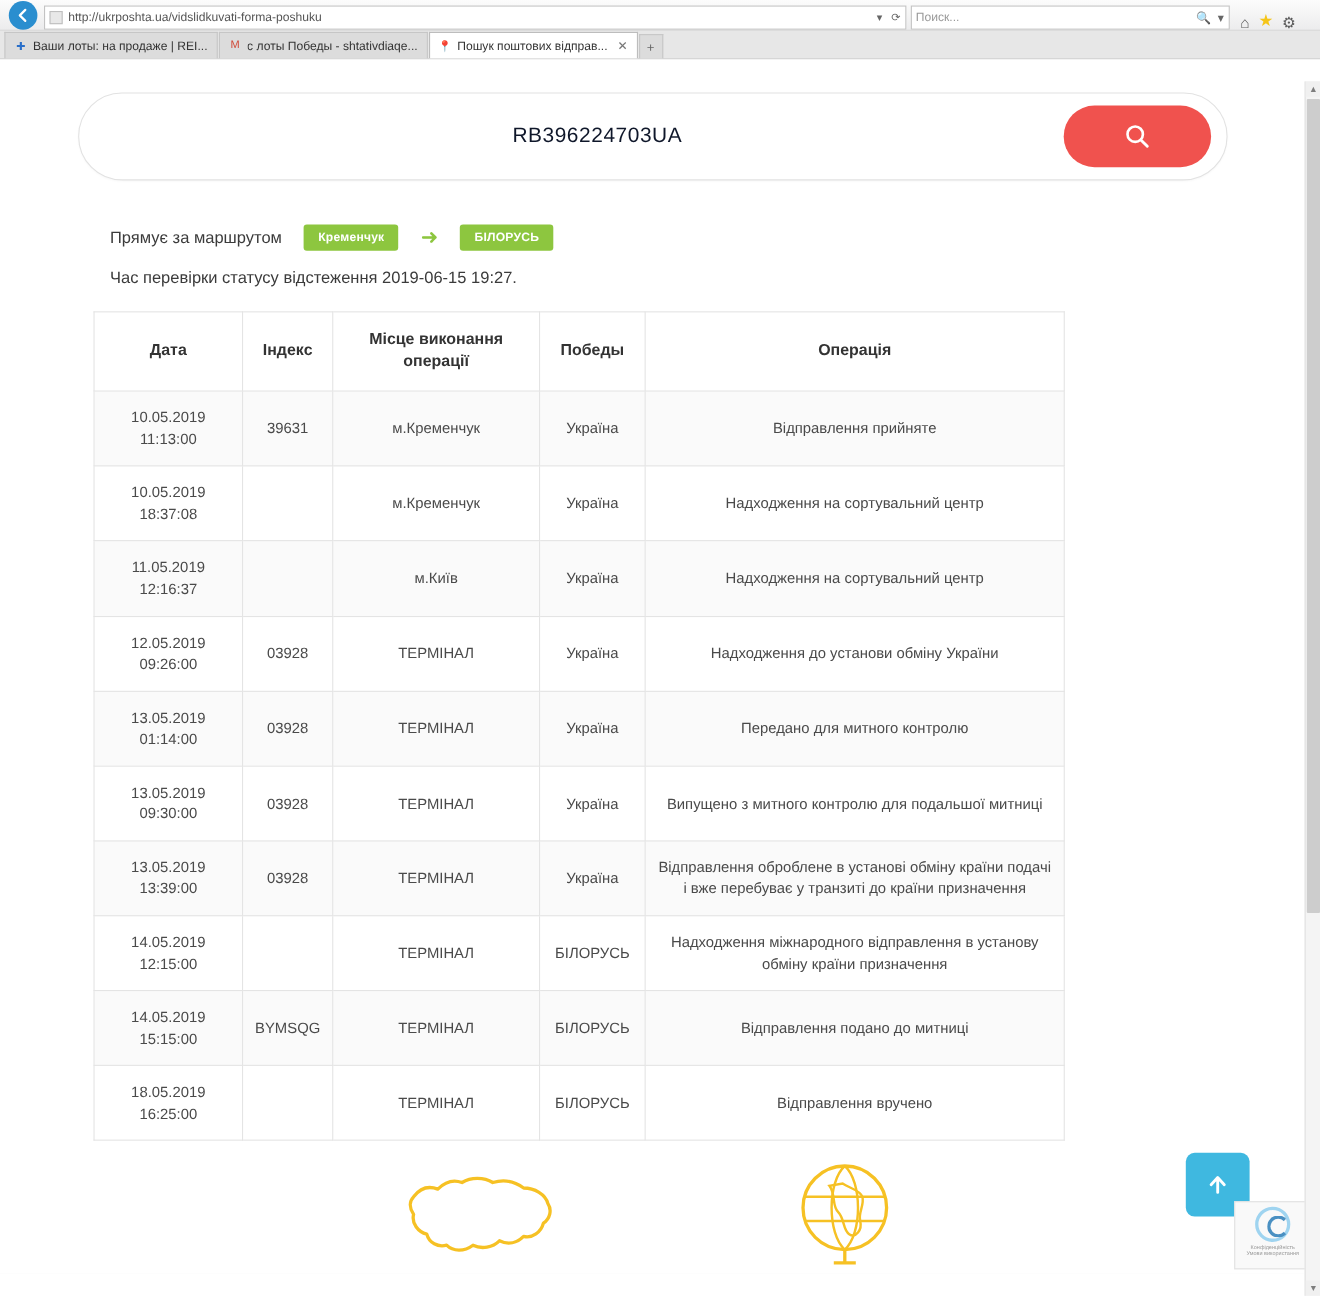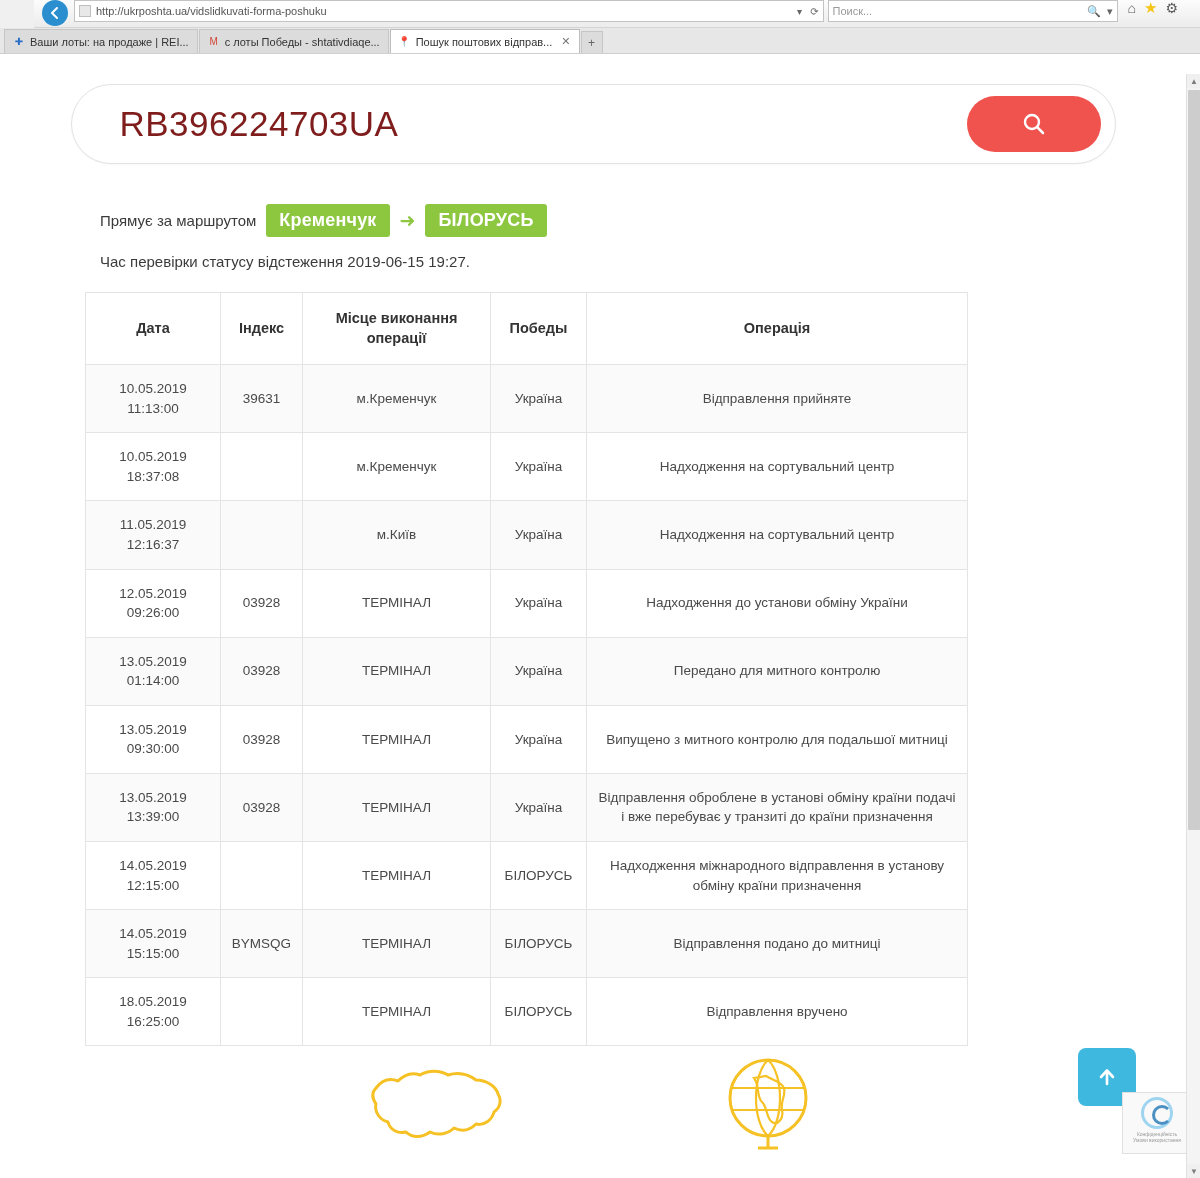--- a/index.html
+++ b/index.html
@@ -14,24 +14,23 @@
   
   .browser {
     width: 1200px;
     background: #f0f0f0;
   }
   .chrome-bar {
     height: 28px;
     background: linear-gradient(#fcfcfc, #ececed);
     border-bottom: 1px solid #d5d5d5;
     display: flex;
-    align-items: flex-start;
+    align-items: flex-end;
     padding: 0 8px;
     gap: 4px;
-    margin-left: 34px;
   }
   .nav-back {
     width: 26px; height: 26px;
     border-radius: 50%;
     background: #2a8ecf;
     color: #fff;
     display: flex; align-items: center; justify-content: center;
     font-size: 15px;
     flex: none;
     margin-right: 2px;
@@ -154,47 +153,48 @@
     height: 80px;
     border: 1px solid #e2e2e2;
     border-radius: 42px;
     background: #fff;
     display: flex;
     align-items: center;
     padding: 0 14px 0 48px;
     box-shadow: 0 1px 2px rgba(0,0,0,0.03);
   }
   .searchbox .val {
-    font-size: 35px;
-    color: #7f1d1d;
+    font-size: 19px;
+    color: #0f172a;
     letter-spacing: 0.5px;
     flex: 1 1 auto;
+    text-align: center;
   }
   .search-btn {
     width: 134px; height: 56px;
     border-radius: 28px;
     background: #f0524e;
     border: none;
     display: flex; align-items: center; justify-content: center;
     flex: none;
   }
   .search-btn svg { display: block; }
 
   .route {
     margin: 40px 0 16px 100px;
     display: flex;
     align-items: center;
-    gap: 10px;
+    gap: 20px;
     font-size: 15px;
     color: #3b3b3b;
   }
   .chip {
     background: #8dc63f;
     color: #fff;
-    font-size: 18px;
+    font-size: 11px;
     font-weight: bold;
     padding: 6px 13px;
     border-radius: 3px;
     letter-spacing: 0.2px;
   }
   .arrow { color: #8dc63f; font-size: 19px; line-height: 1; }
 
   .checktime {
     margin: 14px 0 0 100px;
     font-size: 15px;

